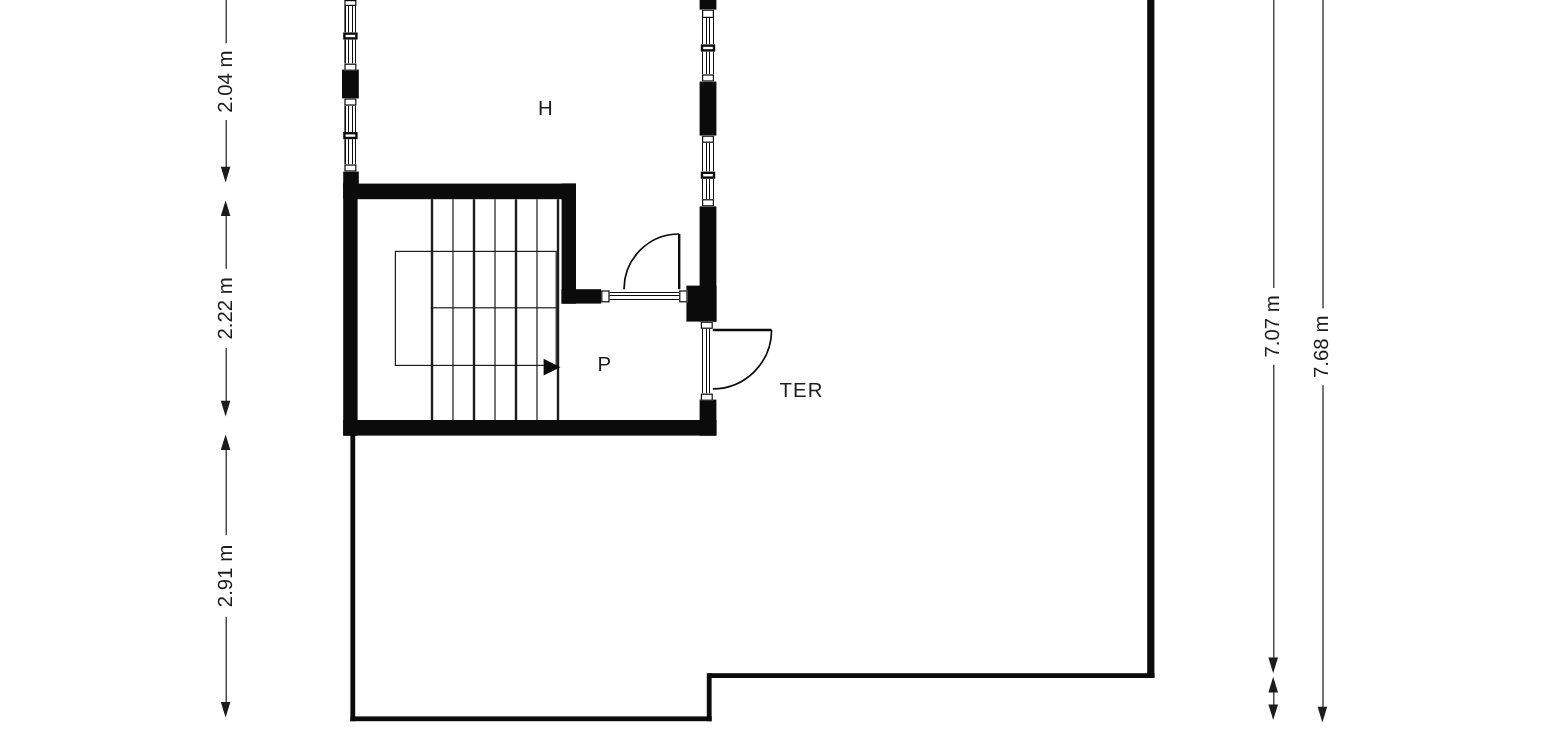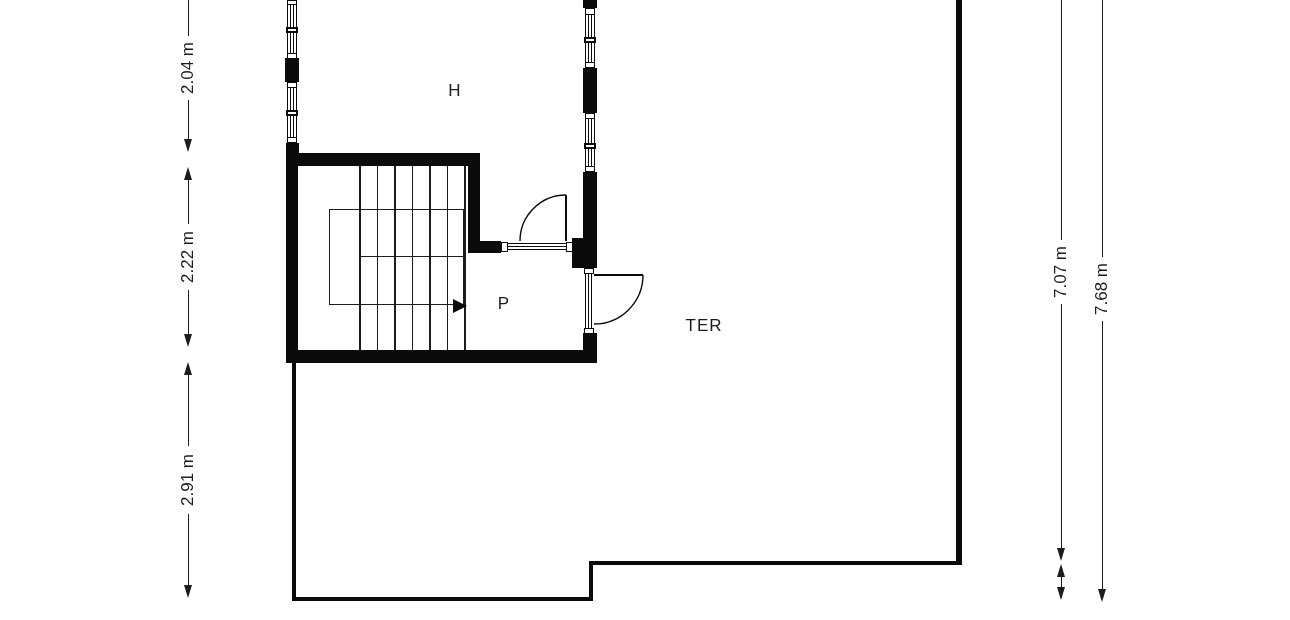--- a/index.html
+++ b/index.html
@@ -104,21 +104,21 @@
   <svg class="overlay" width="1290" height="620" viewBox="0 0 1290 620">
     <path d="M 520 241 A 46 46 0 0 1 566 195" fill="none" stroke="var(--wall)" stroke-width="1.4"></path>
     <path d="M 566 241 L 566 195" fill="none" stroke="var(--wall)" stroke-width="2"></path>
     <path d="M 594 275 L 643 275" fill="none" stroke="var(--wall)" stroke-width="2"></path>
     <path d="M 643 275 A 49 49 0 0 1 594 324" fill="none" stroke="var(--wall)" stroke-width="1.4"></path>
     <polygon points="453,299 453,313 467,306" fill="var(--wall)"></polygon>
   </svg>
 
   <div class="room-label" style="left:455px;top:91px">H</div>
   <div class="room-label" style="left:504px;top:304px">P</div>
-  <div class="room-label" style="left:704px;top:326px">TER</div>
+  <div class="room-label" style="left:668px;top:326px">TER</div>
 
   <div class="thin" style="left:187.5px;top:0px;width:1px;height:36px"></div>
   <div class="dim-label" style="left:188px;top:68px">2.04 m</div>
   <div class="thin" style="left:187.5px;top:100px;width:1px;height:40px"></div>
   <div class="ar-dn" style="left:183.5px;top:139px"></div>
 
   <div class="ar-up" style="left:183.5px;top:167px"></div>
   <div class="thin" style="left:187.5px;top:178px;width:1px;height:46px"></div>
   <div class="dim-label" style="left:188px;top:257px">2.22 m</div>
   <div class="thin" style="left:187.5px;top:290px;width:1px;height:46px"></div>

